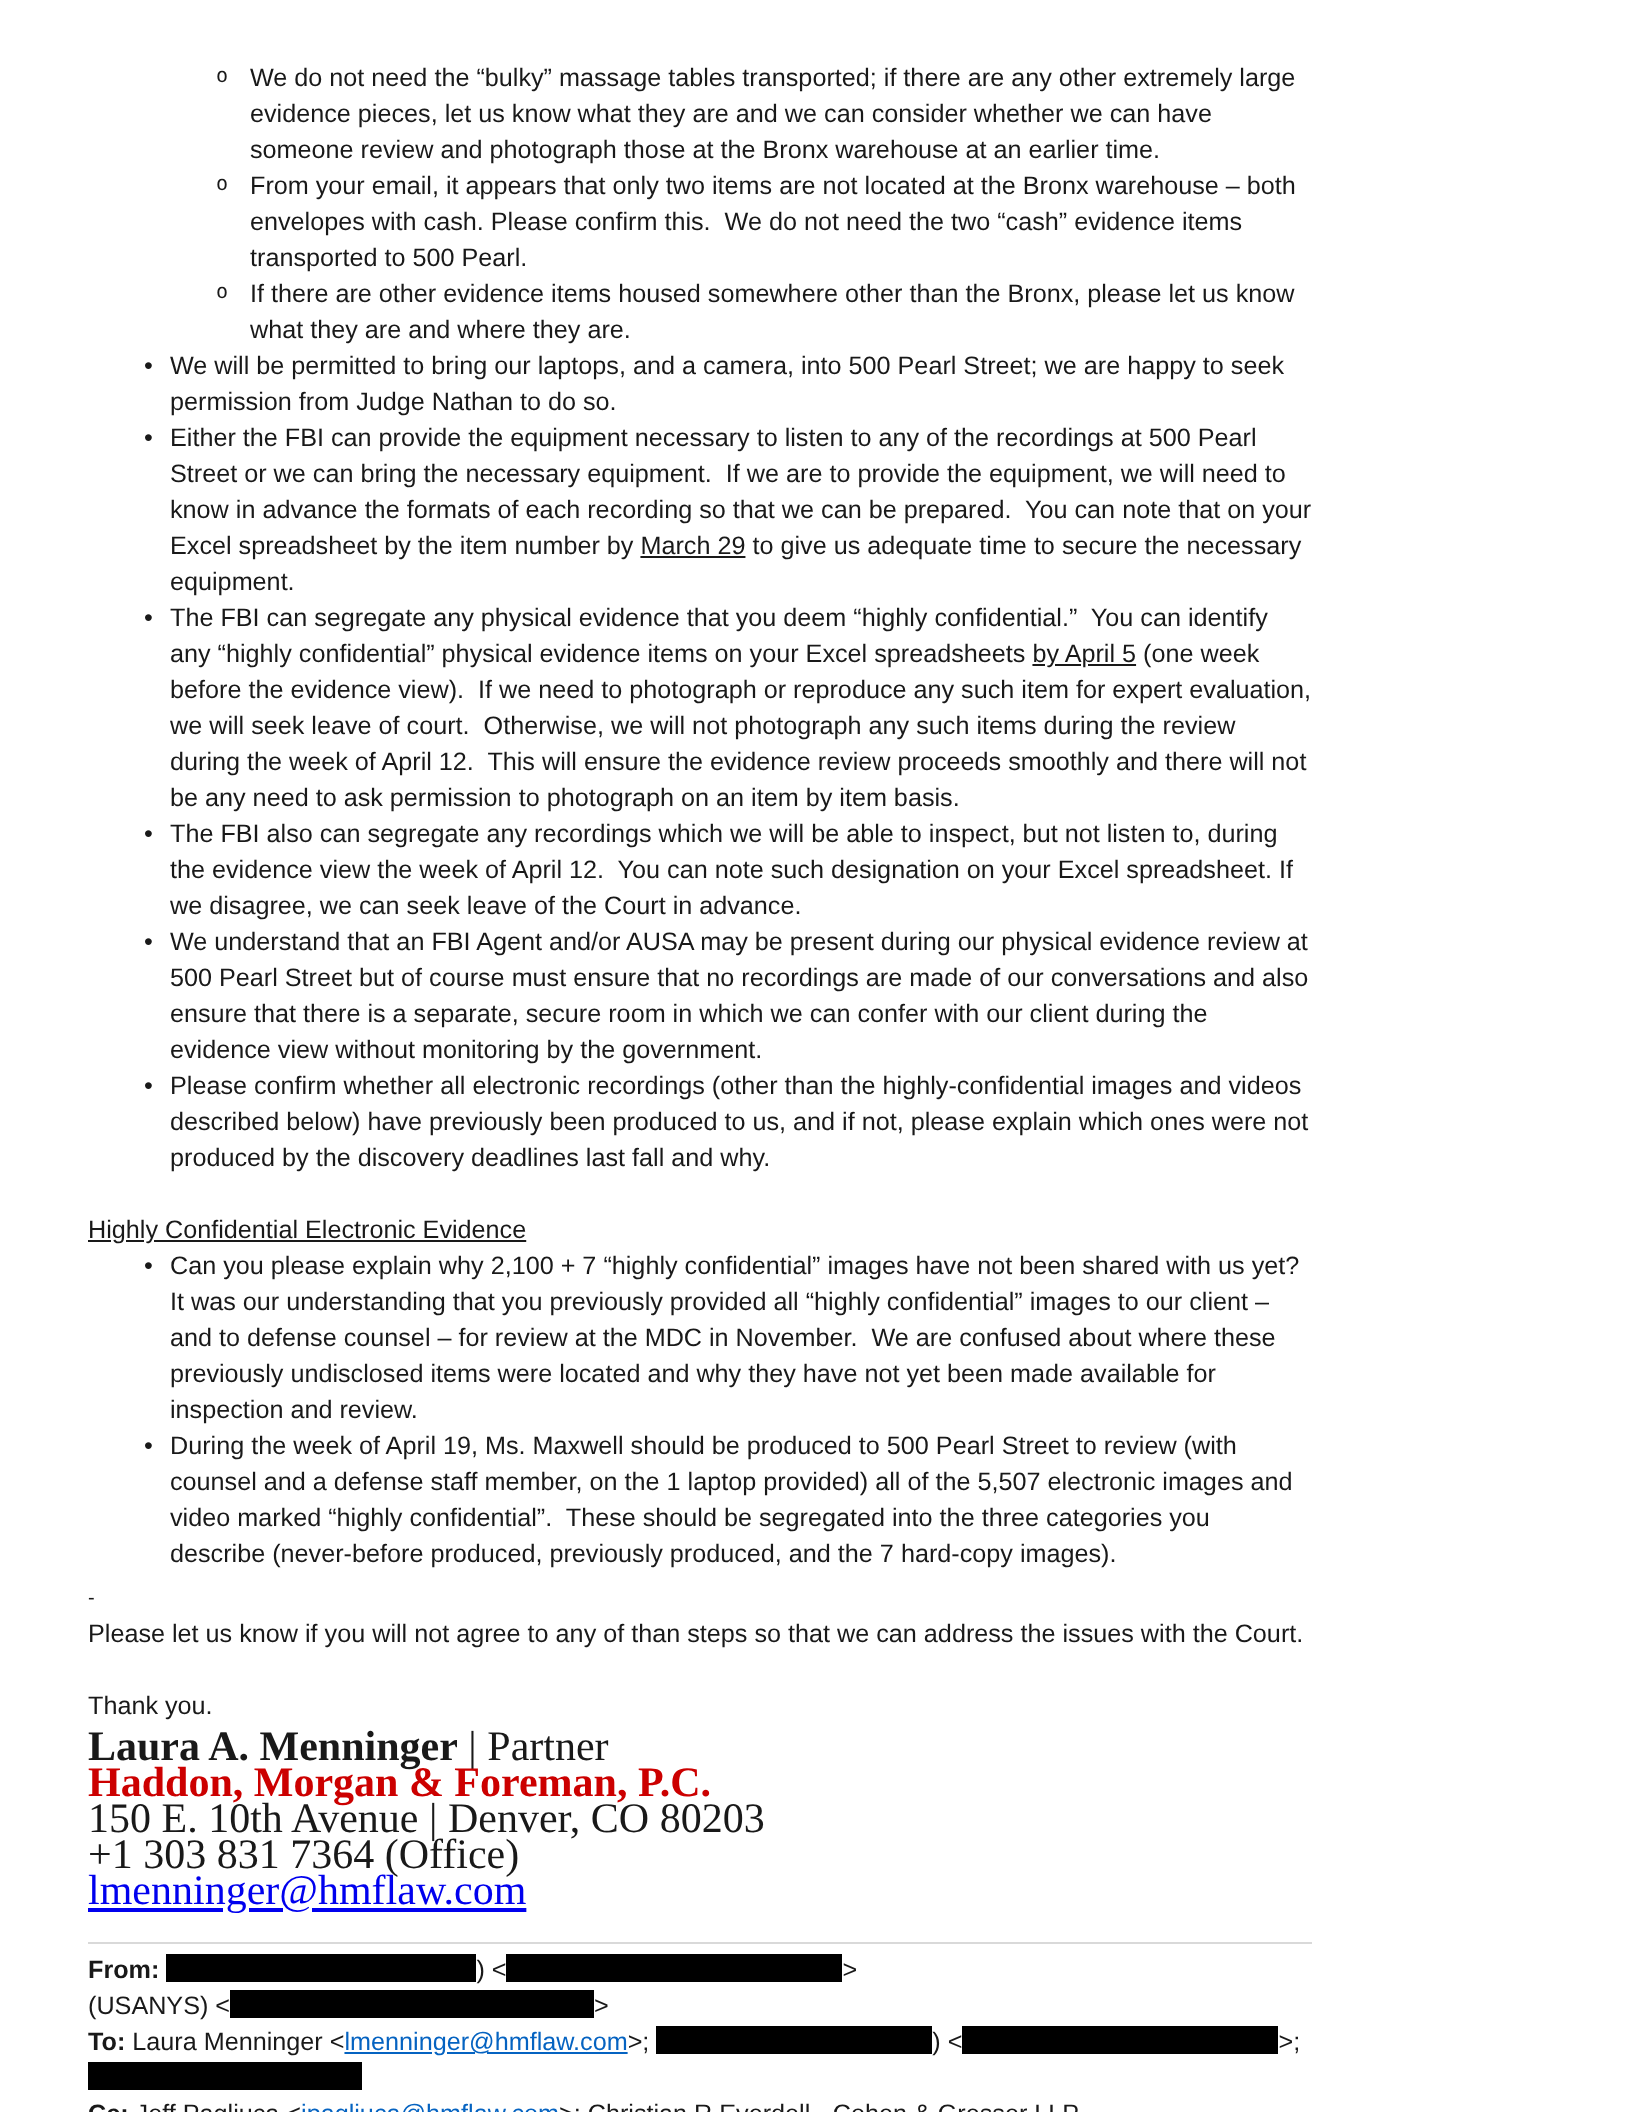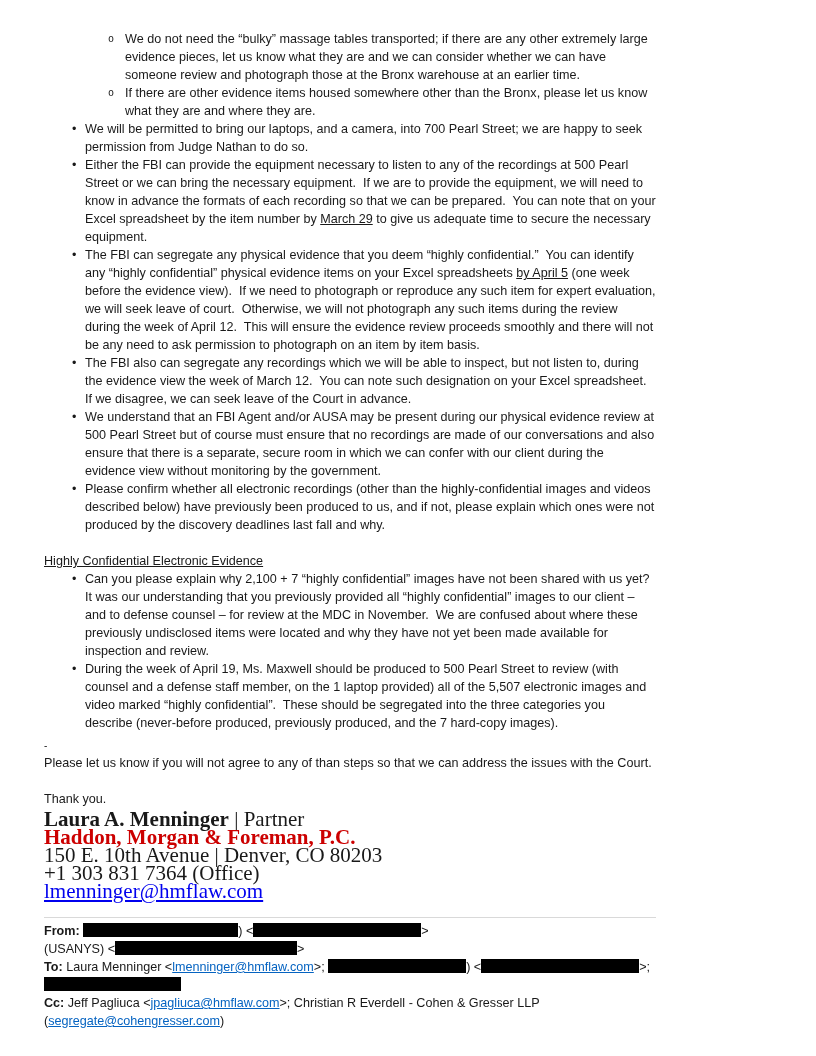--- a/index.html
+++ b/index.html
@@ -52,28 +52,29 @@
   .r-to1 { width:138px; } .r-to2 { width:158px; } .r-to3 { width:137px; }
   .r-usanys { width:182px; }
 </style>
 </head>
 <body>
 
 <div class="page">
 
   <ul class="sub-list">
     <li>We do not need the “bulky” massage tables transported; if there are any other extremely large evidence pieces, let us know what they are and we can consider whether we can have someone review and photograph those at the Bronx warehouse at an earlier time.</li>
+    <li>From your email, it appears that only two items are not located at the Bronx warehouse – both envelopes with cash. Please confirm this.  We do not need the two “cash” evidence items transported to 500 Pearl.</li>
     <li>If there are other evidence items housed somewhere other than the Bronx, please let us know what they are and where they are.</li>
   </ul>
 
   <ul class="main-list">
-    <li>We will be permitted to bring our laptops, and a camera, into 700 Pearl Street; we are happy to seek permission from Judge Nathan to do so.</li>
+    <li>We will be permitted to bring our laptops, and a camera, into 500 Pearl Street; we are happy to seek permission from Judge Nathan to do so.</li>
     <li><span class="pre">Either the FBI can provide the equipment necessary to listen to any of the recordings at 500 Pearl Street or we can bring the necessary equipment.  If we are to provide the equipment, we will need to know in advance the formats of each recording so that we can be prepared.  You can note that on your Excel spreadsheet by the item number by </span><span class="u">March 29</span><span class="pre"> to give us adequate time to secure the necessary equipment.</span></li>
     <li><span class="pre">The FBI can segregate any physical evidence that you deem “highly confidential.”  You can identify any “highly confidential” physical evidence items on your Excel spreadsheets </span><span class="u">by April 5</span><span class="pre"> (one week before the evidence view).  If we need to photograph or reproduce any such item for expert evaluation, we will seek leave of court.  Otherwise, we will not photograph any such items during the review during the week of April 12.  This will ensure the evidence review proceeds smoothly and there will not be any need to ask permission to photograph on an item by item basis.</span></li>
-    <li>The FBI also can segregate any recordings which we will be able to inspect, but not listen to, during the evidence view the week of March 12.  You can note such designation on your Excel spreadsheet. If we disagree, we can seek leave of the Court in advance.</li>
+    <li>The FBI also can segregate any recordings which we will be able to inspect, but not listen to, during the evidence view the week of April 12.  You can note such designation on your Excel spreadsheet. If we disagree, we can seek leave of the Court in advance.</li>
     <li>We understand that an FBI Agent and/or AUSA may be present during our physical evidence review at 500 Pearl Street but of course must ensure that no recordings are made of our conversations and also ensure that there is a separate, secure room in which we can confer with our client during the evidence view without monitoring by the government.</li>
     <li>Please confirm whether all electronic recordings (other than the highly-confidential images and videos described below) have previously been produced to us, and if not, please explain which ones were not produced by the discovery deadlines last fall and why.</li>
   </ul>
 
   <div class="heading-underline">Highly Confidential Electronic Evidence</div>
 
   <ul class="main-list">
     <li>Can you please explain why 2,100 + 7 “highly confidential” images have not been shared with us yet?  It was our understanding that you previously provided all “highly confidential” images to our client – and to defense counsel – for review at the MDC in November.  We are confused about where these previously undisclosed items were located and why they have not yet been made available for inspection and review.</li>
     <li>During the week of April 19, Ms. Maxwell should be produced to 500 Pearl Street to review (with counsel and a defense staff member, on the 1 laptop provided) all of the 5,507 electronic images and video marked “highly confidential”.  These should be segregated into the three categories you describe (never-before produced, previously produced, and the 7 hard-copy images).</li>
   </ul>

